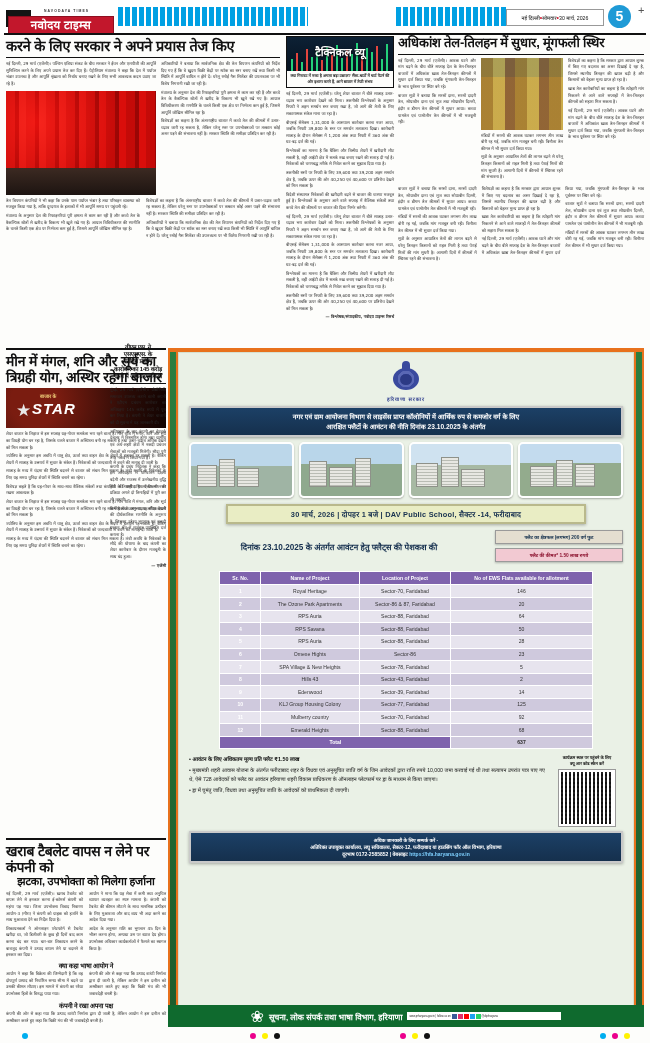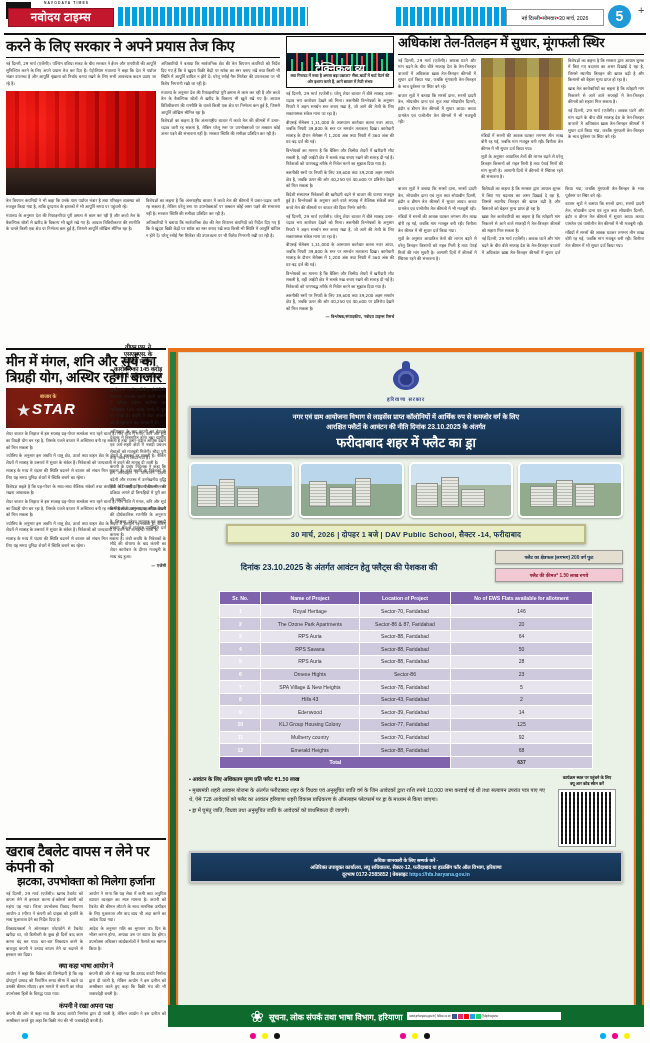--- a/index.html
+++ b/index.html
@@ -2,21 +2,21 @@
 <html><head>
 <meta charset="utf-8">
 <style>
   html,body{margin:0;padding:0;background:#ffffff;}
   body{width:650px;height:1043px;position:relative;overflow:hidden;
        font-family:"Liberation Sans","DejaVu Sans",sans-serif;color:#111;}
   .page{position:absolute;inset:0;background:#fdfdfb;}
 
   
   .masthead{position:absolute;left:0;top:0;width:650px;height:34px;background:#ffffff;}
-  .mh-logo{position:absolute;left:6px;top:2px;width:88px;height:24px;}
+  .mh-logo{position:absolute;left:6px;top:10px;width:88px;height:24px;}
   .mh-logo .flag{position:absolute;left:0;top:0;width:22px;height:17px;background:
       linear-gradient(#151515 0 55%,#ffffff 55% 100%);border-left:3px solid #111;}
   .mh-logo .tiny{position:absolute;left:38px;top:-1px;font-size:3.4px;letter-spacing:1.1px;
       color:#333;font-weight:bold;}
   .mh-logo .redbar{position:absolute;left:2px;top:6px;width:104px;height:17px;background:#c2172c;
       border:1px solid #8e0f20;}
   .mh-logo .redbar span{display:block;text-align:center;color:#fff;font-weight:bold;
       font-size:11.5px;line-height:17px;letter-spacing:.3px;}
   .mh-stripes{position:absolute;top:7px;height:19px;
       background:repeating-linear-gradient(90deg,#00a0e3 0 5px,#ffffff 5px 7px);}
@@ -71,21 +71,21 @@
       repeating-linear-gradient(90deg,rgba(190,140,40,.85) 0 12px,rgba(235,200,80,.85) 12px 24px,rgba(150,90,30,.8) 24px 34px);
       background-blend-mode:multiply;}
   .ph-star{background:radial-gradient(circle at 18% 35%,#7a1c10 0 18%,#2a0b06 70%,#120402 100%);}
   .ph-chart{background:
       linear-gradient(180deg,#0d2135,#06121f);}
   .ph-chart .cndl{position:absolute;bottom:0;width:2px;background:#24d07a;}
   .ph-chart .cndl.d{background:#e4453e;}
 
   
   .tvbox{border:1px solid #111;padding:0;}
-  .tvhead{position:relative;height:18px;overflow:hidden;margin-top:16px;}
+  .tvhead{position:relative;height:34px;overflow:hidden;}
   .tvhead .title{position:absolute;left:0;right:0;top:7px;text-align:center;color:#fff;
       font-weight:bold;font-size:11px;text-shadow:0 1px 2px #000;}
   .tvcap{font-size:4px;line-height:1.5;text-align:center;font-weight:bold;color:#1a1a1a;padding:2px 3px;}
 
   
   .starbox{position:relative;height:40px;overflow:hidden;}
   .starbox .st1{position:absolute;left:34px;top:5px;color:#f0cf7a;font-size:5px;font-weight:bold;}
   .starbox .st2{position:absolute;left:26px;top:12px;color:#fff;font-size:15px;font-weight:bold;
       letter-spacing:1px;font-style:italic;}
   .starbox .stx{position:absolute;left:10px;top:12px;color:#e8e8e8;font-size:17px;}
@@ -369,21 +369,20 @@
 
       <div class="emblem">
         <div class="cap"></div>
           <div class="wheel"></div>
       </div>
       <div class="emb-cap">हरियाणा सरकार</div>
 
       <div class="adband">
         <div class="l1">नगर एवं ग्राम आयोजना विभाग से लाइसेंस प्राप्त कॉलोनियों में आर्थिक रुप से कमजोर वर्ग के लिए</div>
         <div class="l1">आरक्षित फ्लैटों के आवंटन की नीति दिनांक 23.10.2025 के अंतर्गत</div>
-        <div class="l2">फरीदाबाद शहर में फ्लैट का ड्रा</div>
       </div>
 
       <div class="adphotos">
         <div class="p p1">
           <div class="bld" style="left:6px;width:18px;height:20px;"></div>
           <div class="bld" style="left:28px;width:14px;height:26px;"></div>
           <div class="bld" style="left:46px;width:20px;height:17px;"></div>
         </div>
         <div class="p p2">
           <div class="bld" style="left:8px;width:16px;height:24px;"></div>

